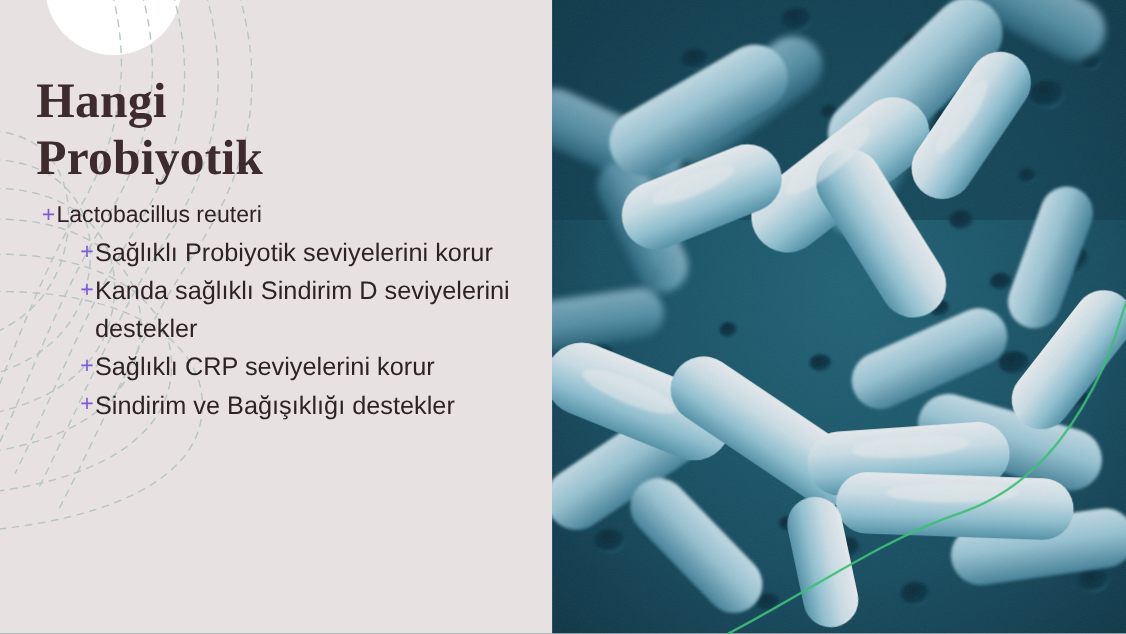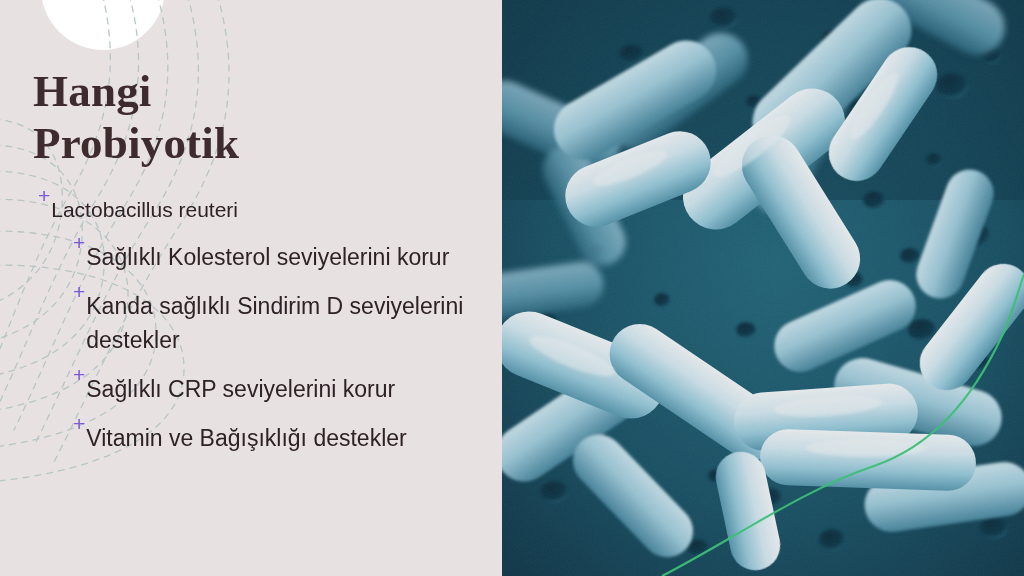--- a/index.html
+++ b/index.html
@@ -40,21 +40,20 @@
     color:#2e2226;
     margin:0 0 1px 0;
   }
   .bullet .marker{
     color:#7b5bd6;
     flex:0 0 auto;
     font-weight:400;
   }
   .bullet .btext{
     flex:1 1 auto;
-    margin-top:14px;
   }
   .lvl1{
     font-size:21px;line-height:31px;
     margin-left:0px;
   }
   .lvl1 .marker{font-size:21px;line-height:31px;padding-right:1px;}
   .lvl2{
     font-size:23px;line-height:34px;
     margin-left:35px;
   }
@@ -104,36 +103,36 @@
 
     <ul id="bullet-list">
 
       <li class="bullet lvl1">
         <span class="marker">+</span>
         <span class="btext">Lactobacillus reuteri</span>
       </li>
 
       <li class="bullet lvl2">
         <span class="marker">+</span>
-        <span class="btext">Sağlıklı Kolesterol seviyelerini korur</span>
+        <span class="btext">Sağlıklı Probiyotik seviyelerini korur</span>
       </li>
 
       <li class="bullet lvl2">
         <span class="marker">+</span>
         <span class="btext">Kanda sağlıklı Sindirim D seviyelerini destekler</span>
       </li>
 
       <li class="bullet lvl2">
         <span class="marker">+</span>
         <span class="btext">Sağlıklı CRP seviyelerini korur</span>
       </li>
 
       <li class="bullet lvl2">
         <span class="marker">+</span>
-        <span class="btext">Vitamin ve Bağışıklığı destekler</span>
+        <span class="btext">Sindirim ve Bağışıklığı destekler</span>
       </li>
 
     </ul>
   </div>
 
   <div id="photo">
     <svg viewBox="0 0 522 576" preserveAspectRatio="none">
       <defs>
         <radialGradient id="bgGrad" cx="52%" cy="46%" r="78%">
           <stop offset="0%" stop-color="#256a7d"></stop>

